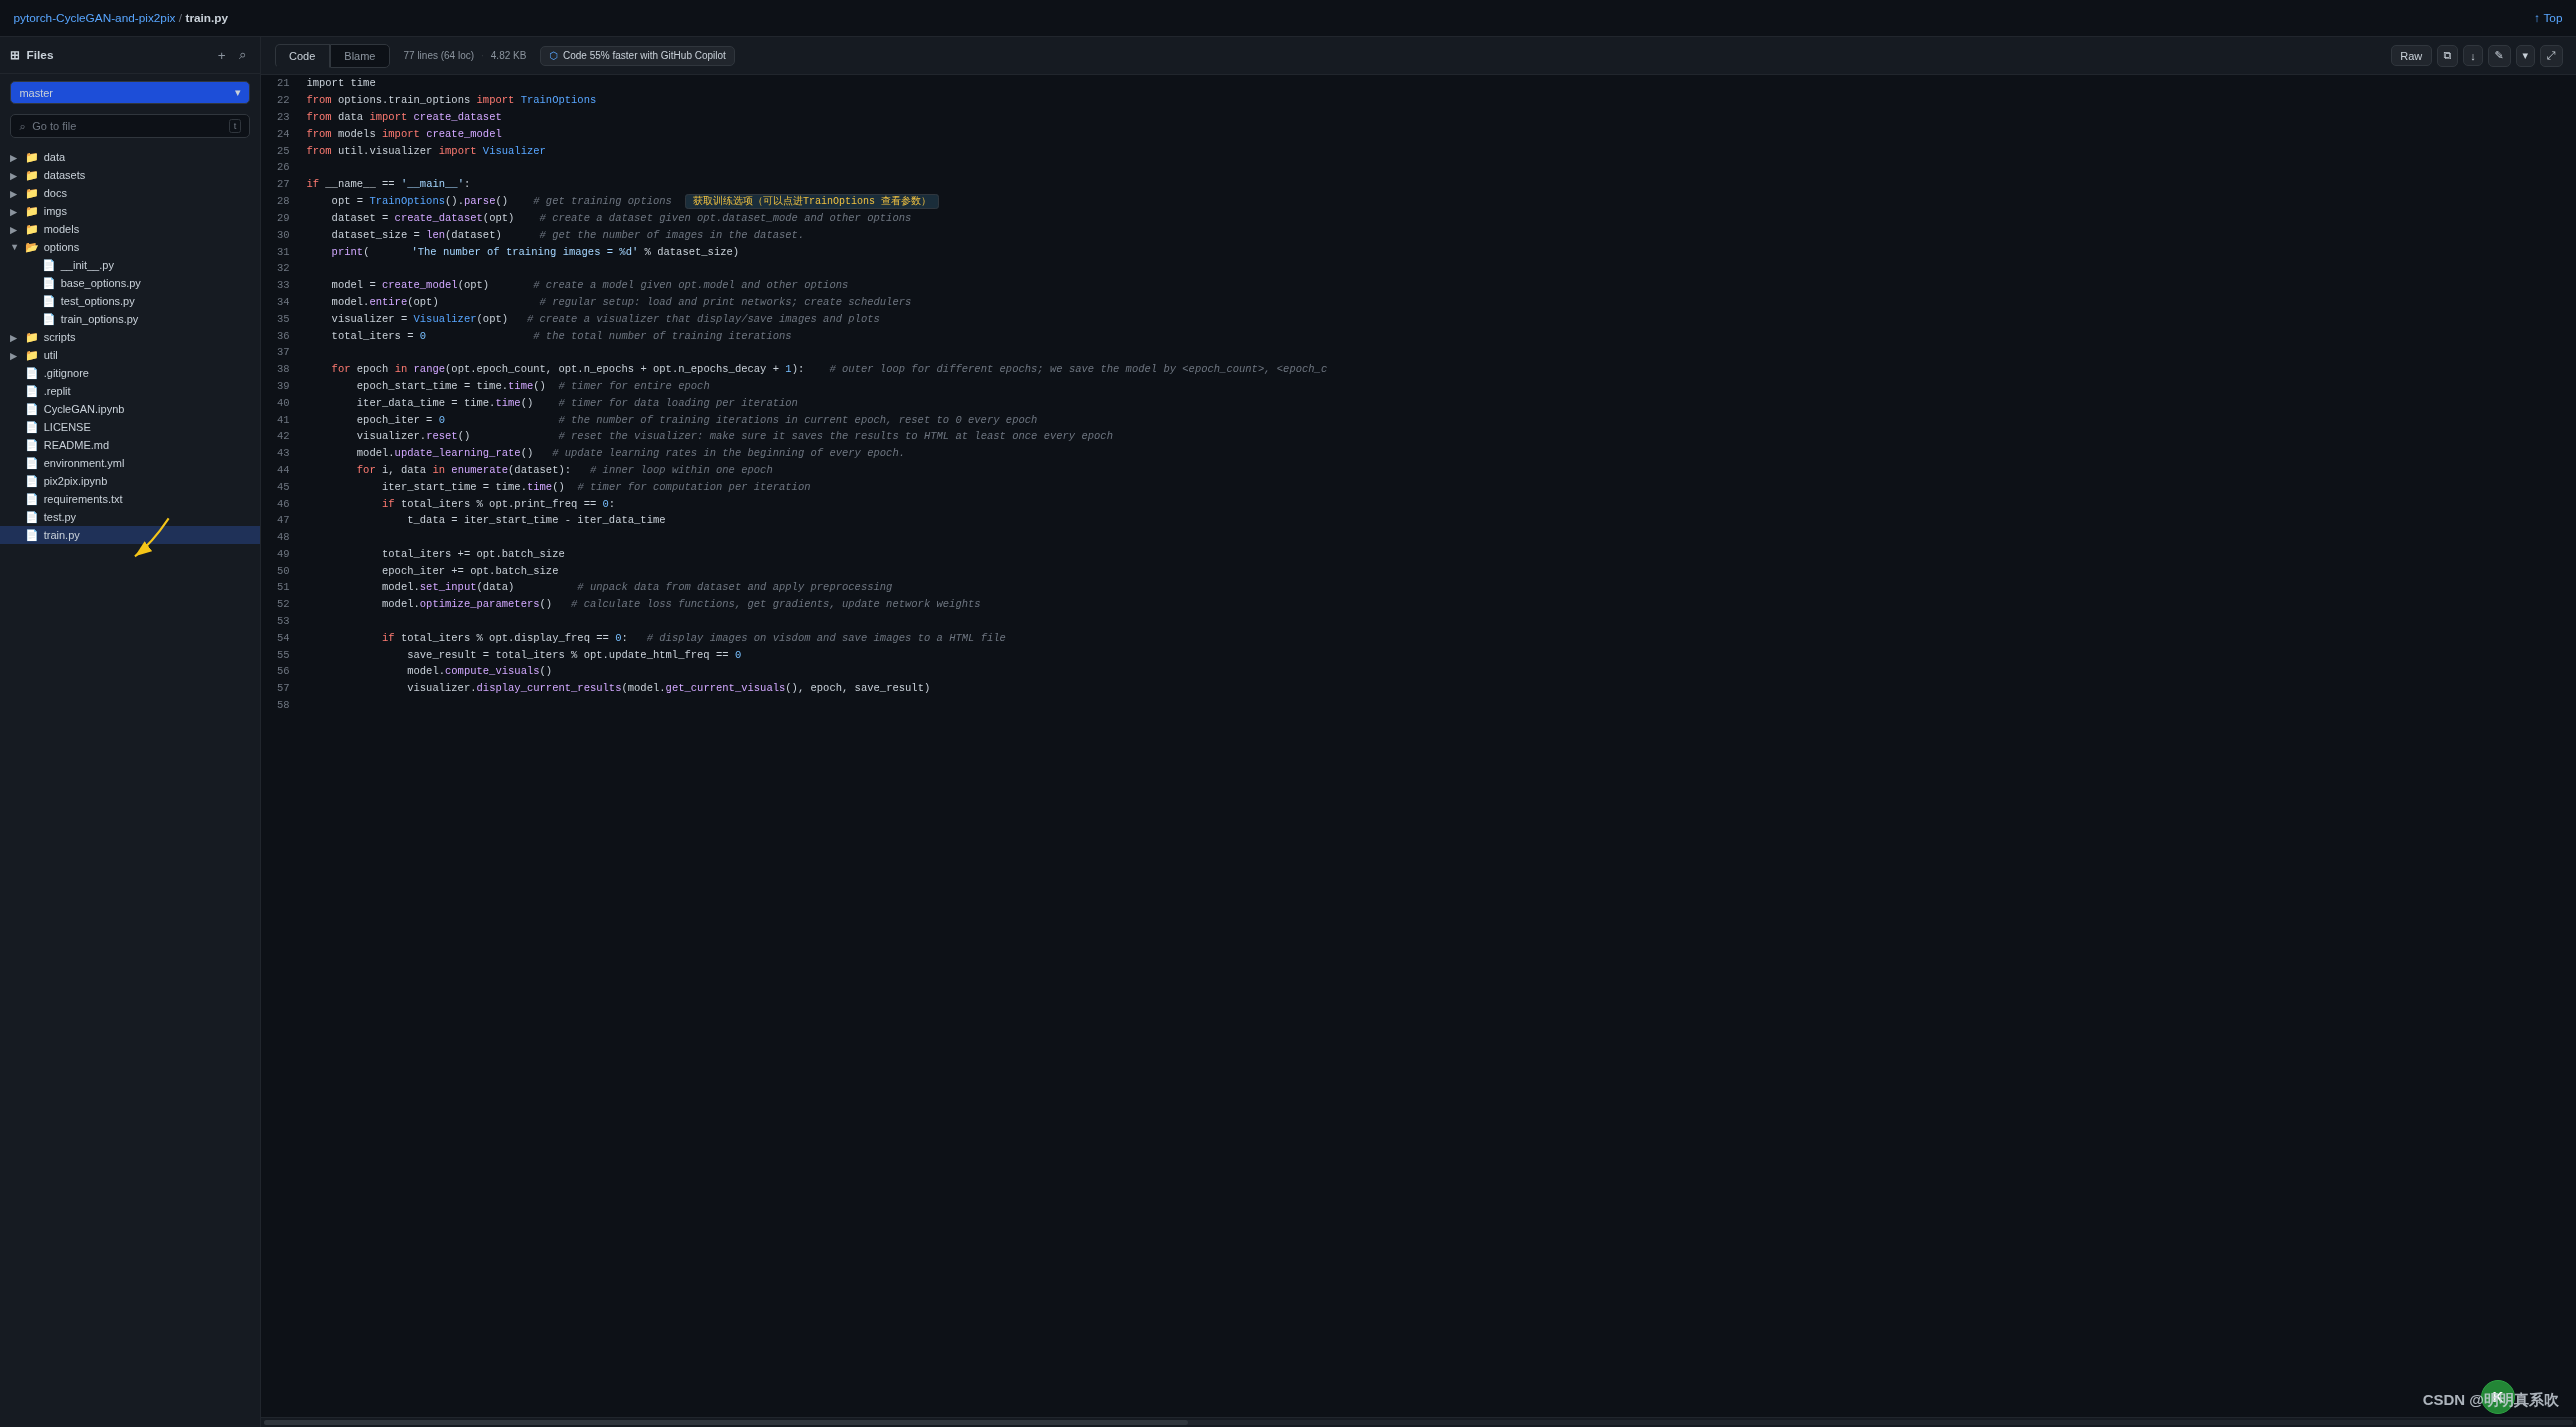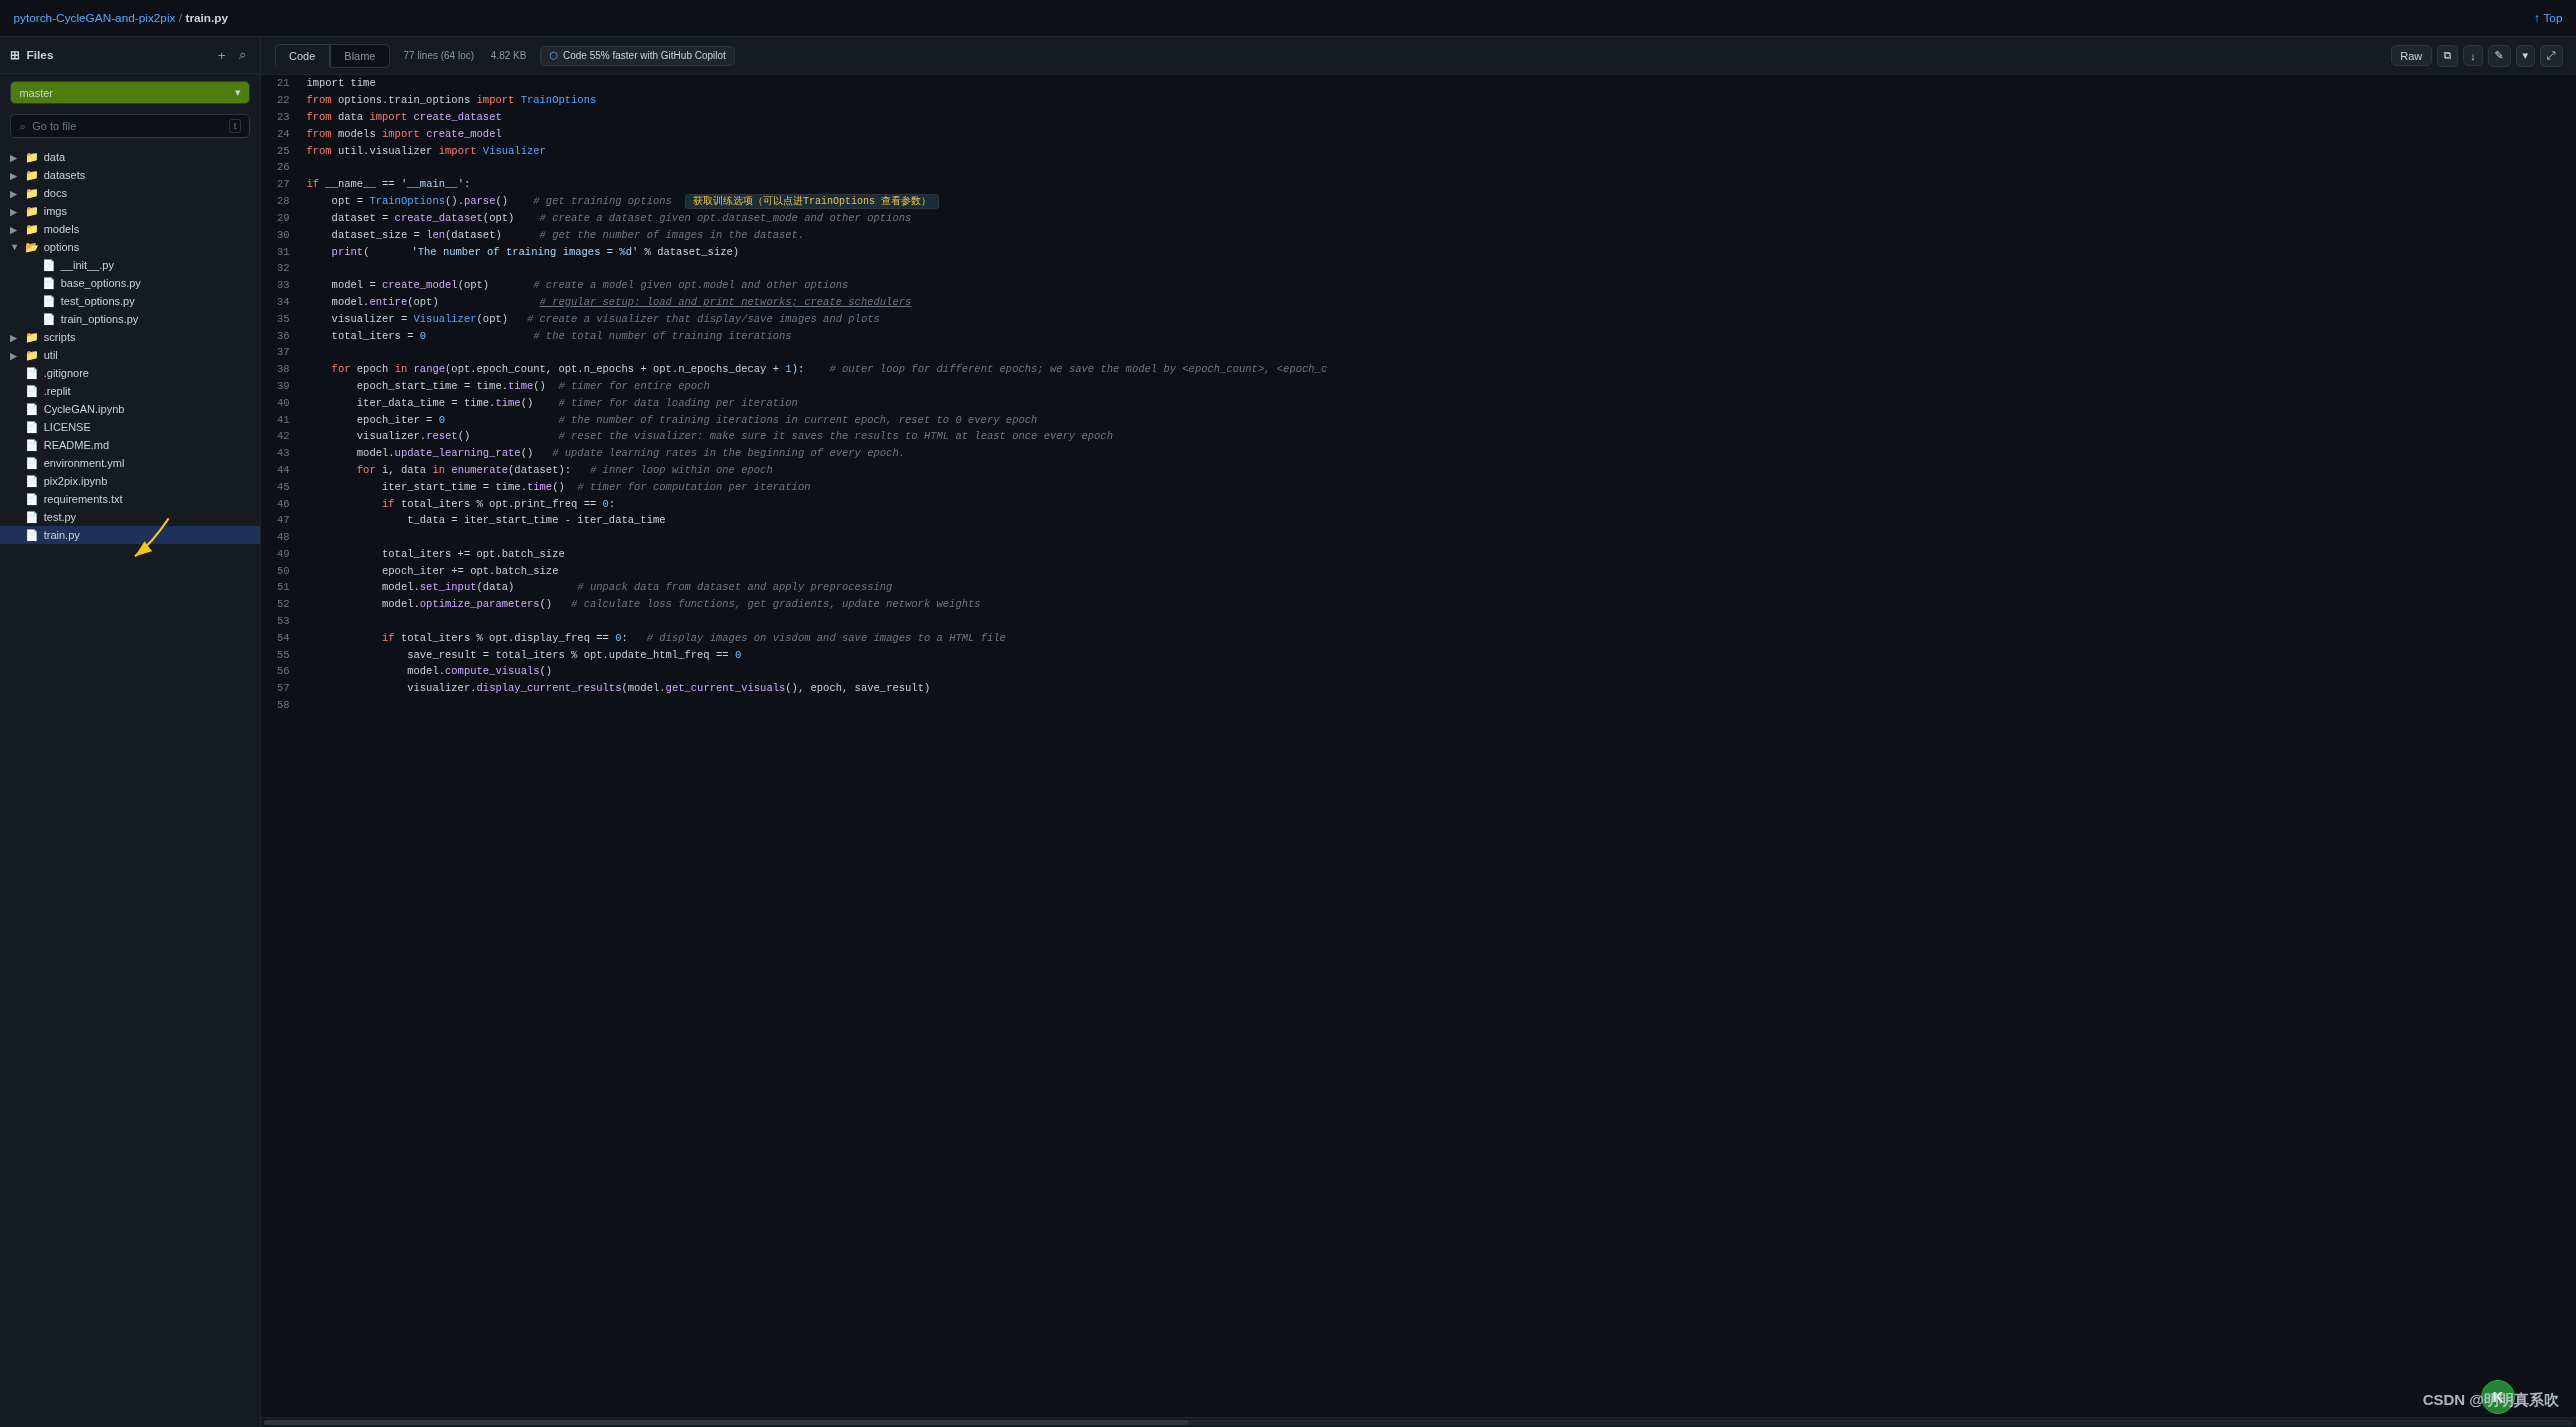--- a/index.html
+++ b/index.html
@@ -88,21 +88,21 @@
       cursor: pointer;
       font-size: 13.5px;
       padding: 1.7px 3.4px;
       border-radius: 3.4px;
     }
 
     .branch-selector {
       display: flex;
       align-items: center;
       margin: 6.7px 10px;
-      background: #4d7c0f;
+      background: #1d4ed8;
       border: 0.8px solid #30363d;
       border-radius: 5px;
       padding: 4.2px 8.4px;
       cursor: pointer;
       justify-content: space-between;
     }
     .branch-selector span { font-size: 11px; color: #c9d1d9; }
 
     .search-bar {
       margin: 3.4px 10px 6.7px;
@@ -570,21 +570,21 @@
             <tr>
               <td class="line-num">32</td>
               <td class="line-code"></td>
             </tr>
             <tr>
               <td class="line-num">33</td>
               <td class="line-code"><span>    model = </span><span style="color: rgb(210, 168, 255);">create_model</span><span>(opt)       </span><span style="color: rgb(110, 118, 129); font-style: italic;"># create a model given opt.model and other options</span></td>
             </tr>
             <tr>
               <td class="line-num">34</td>
-              <td class="line-code"><span>    model.</span><span style="color: rgb(210, 168, 255);">entire</span><span>(opt)                </span><span style="color: rgb(110, 118, 129); font-style: italic; text-decoration: underline;"># regular setup: load and print networks; create schedulers</span></td>
+              <td class="line-code"><span>    model.</span><span style="color: rgb(210, 168, 255);">entire</span><span>(opt)                </span><span style="color: rgb(110, 118, 129); font-style: italic;"># regular setup: load and print networks; create schedulers</span></td>
             </tr>
             <tr>
               <td class="line-num">35</td>
               <td class="line-code"><span>    visualizer = </span><span style="color: rgb(88, 166, 255);">Visualizer</span><span>(opt)   </span><span style="color: rgb(110, 118, 129); font-style: italic;"># create a visualizer that display/save images and plots</span></td>
             </tr>
             <tr>
               <td class="line-num">36</td>
               <td class="line-code"><span>    total_iters = </span><span style="color: rgb(121, 192, 255);">0</span><span>                 </span><span style="color: rgb(110, 118, 129); font-style: italic;"># the total number of training iterations</span></td>
             </tr>
             <tr>

